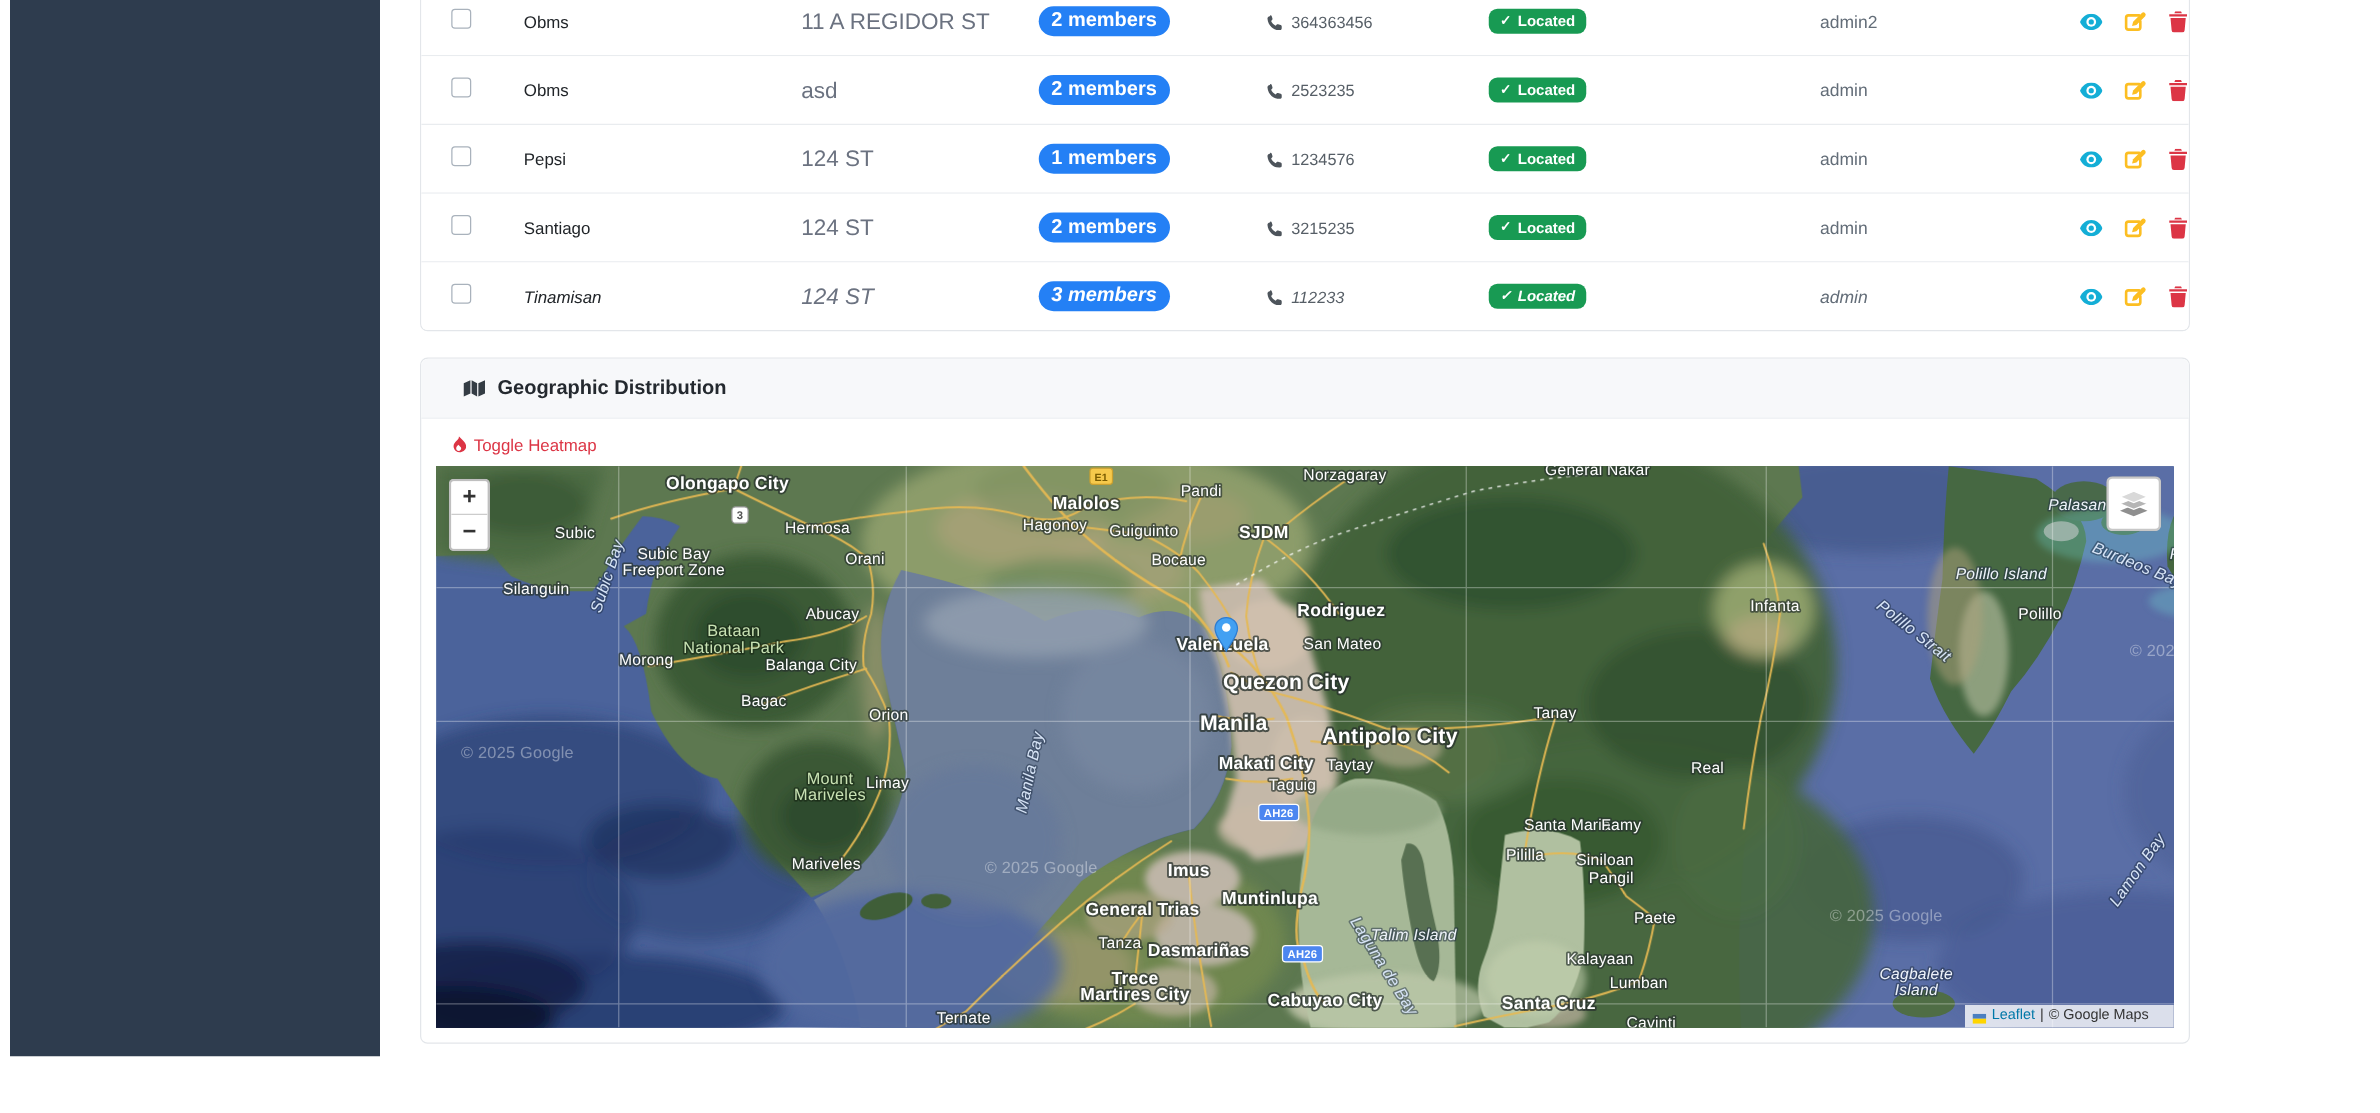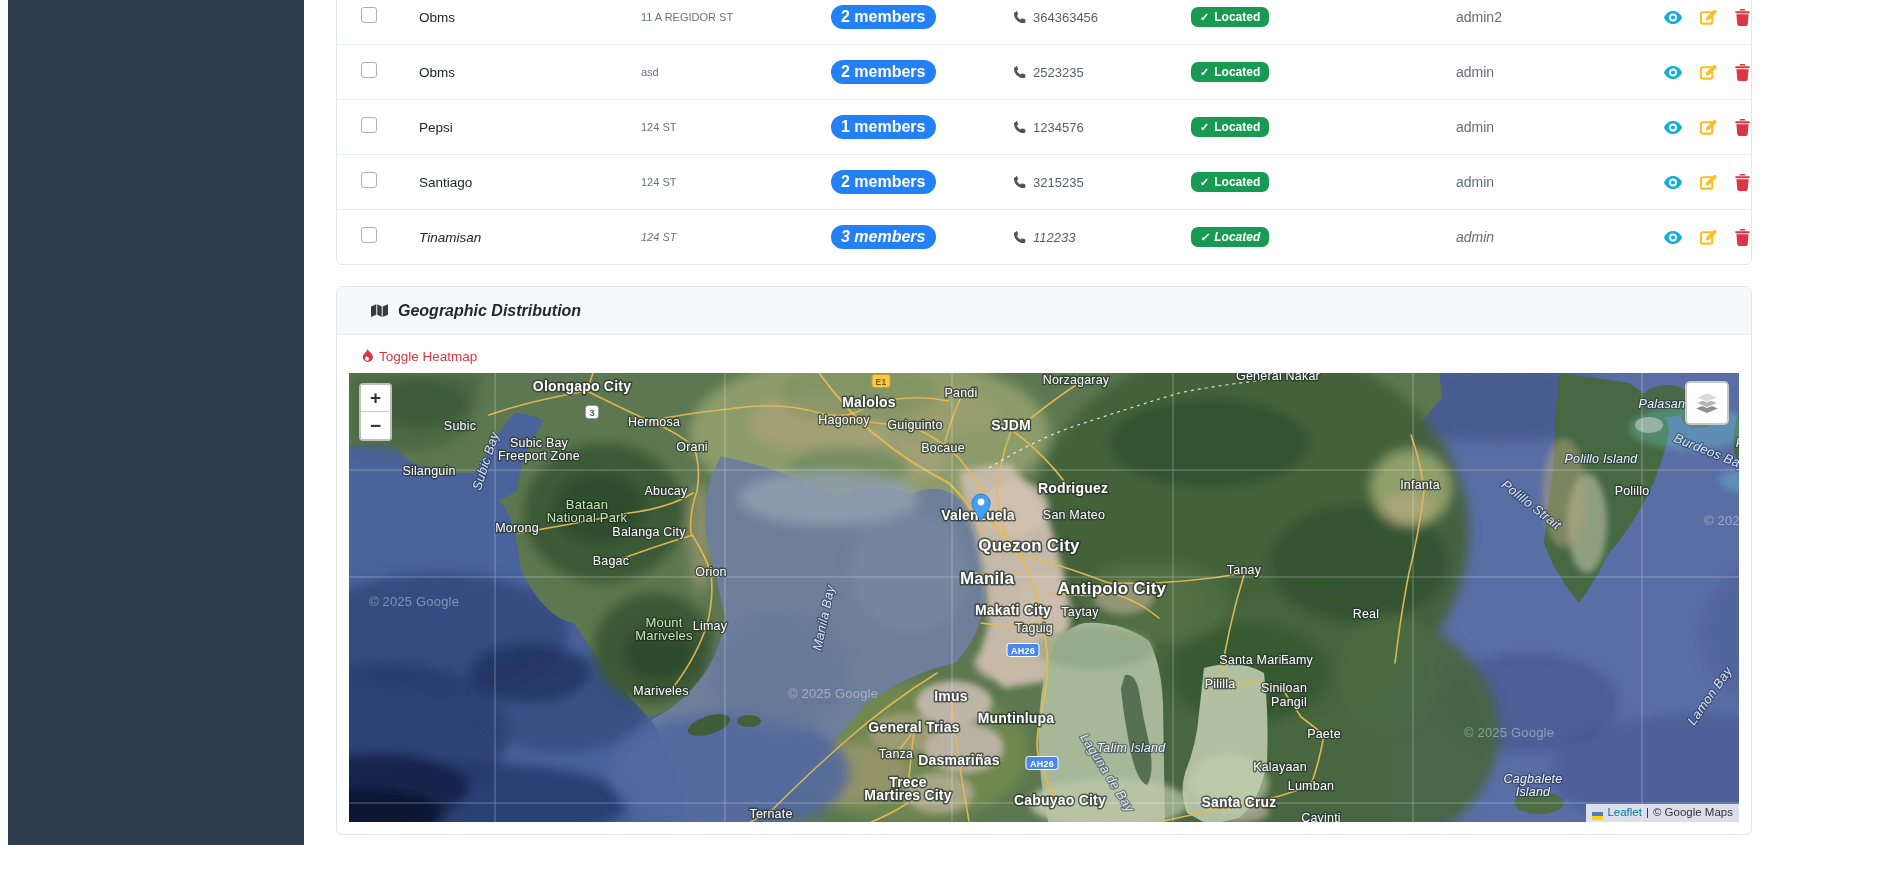--- a/index.html
+++ b/index.html
@@ -17,41 +17,41 @@
   .table-card{margin-top:-11px;overflow:hidden;border-radius:6px;}
   .trow{
     display:grid;
     grid-template-columns:58px 222px 190px 182px 178px 265px 201px 1fr;
     align-items:center;height:54px;padding-left:24px;
     border-bottom:1px solid #e9ecef;background:#fff;
   }
   .trow:last-child{border-bottom:none;font-style:italic;}
   .checkbox{width:14px;height:14px;border:1.5px solid #a9b2bc;border-radius:3px;background:#fff;display:inline-block;cursor:pointer;}
   .c-name{font-size:13.5px;color:#212529;}
-  .c-addr{font-size:11px;color:#6b7280;}
+  .c-addr{font-size:18px;color:#6b7280;}
   .badge-blue{
     display:inline-block;background:#2480f5;color:#fff;font-size:16px;font-weight:bold;
     padding:4px 10px;border-radius:999px;line-height:1;
   }
-  .c-phone{font-size:13px;color:#565e66;display:flex;align-items:flex-start;gap:7px;}
+  .c-phone{font-size:13px;color:#565e66;display:flex;align-items:center;gap:7px;}
   .badge-green{
     display:inline-flex;align-items:center;gap:5px;background:#189a53;color:#fff;
     font-size:12px;font-weight:bold;padding:4px 9px;border-radius:7px;line-height:1;
   }
   .badge-green .chk{font-size:11px;font-weight:bold;}
   .c-admin{font-size:14px;color:#636d78;}
   .c-actions{display:flex;align-items:center;gap:18px;padding-left:7px;}
   .icon-btn{background:none;border:none;padding:0;cursor:pointer;width:17px;height:17px;display:inline-flex;align-items:center;justify-content:center;}
 
   
   .geo-card{margin-top:21px;}
   .geo-header{
     display:flex;align-items:center;gap:9px;height:47px;padding-left:33px;
     background:#f7f8fa;border-bottom:1px solid #e7eaee;border-radius:6px 6px 0 0;
-    font-size:16px;font-weight:600;color:#24292f;font-style:italic;
+    font-size:16px;font-weight:600;color:#24292f;
   }
   .geo-body{padding:8px 12px 12px 12px;}
   .heat-btn{
     display:inline-flex;align-items:flex-start;gap:6px;background:none;border:none;cursor:pointer;
     color:#dc3545;font-size:13.5px;font-family:"Liberation Sans",sans-serif;padding:6px 12px;
   }
   .map{position:relative;height:449px;margin-top:3px;background:#4b639b;overflow:hidden;}
   .map svg.base{position:absolute;inset:0;display:block;}
 
   
@@ -64,21 +64,21 @@
     font-size:19px;font-weight:bold;color:#333;line-height:26px;padding:0;
   }
   .zoomctl button:first-child{border-bottom:1px solid #ccc;}
   .layersctl{
     position:absolute;top:8px;right:10px;width:40px;height:40px;background:#fff;
     border:2px solid rgba(0,0,0,.22);border-radius:5px;z-index:5;display:flex;
     align-items:center;justify-content:center;cursor:pointer;
   }
   .attribution{
     position:absolute;right:0;bottom:0;z-index:5;background:rgba(255,255,255,.8);
-    font-size:11.5px;color:#333;padding:1px 6px 2px 6px;display:flex;align-items:center;gap:4px;
+    font-size:11.5px;color:#333;padding:1px 20px 2px 6px;display:flex;align-items:center;gap:4px;
     line-height:1.3;
   }
   .attribution a{color:#0078A8;text-decoration:none;cursor:pointer;}
   .flag{width:11px;height:8px;display:inline-block;}
 
   
   svg text{font-family:"Liberation Sans",sans-serif;text-anchor:middle;paint-order:stroke;stroke-linejoin:round;letter-spacing:.2px;}
   svg text.lg{font-size:17px;font-weight:bold;fill:#fff;stroke:rgba(40,50,45,.78);stroke-width:3.2px;}
   svg text.md{font-size:14px;font-weight:bold;fill:#fff;stroke:rgba(40,50,45,.75);stroke-width:3px;}
   svg text.town{font-size:12.5px;fill:#fdfdfd;stroke:rgba(42,52,47,.7);stroke-width:2.8px;}

